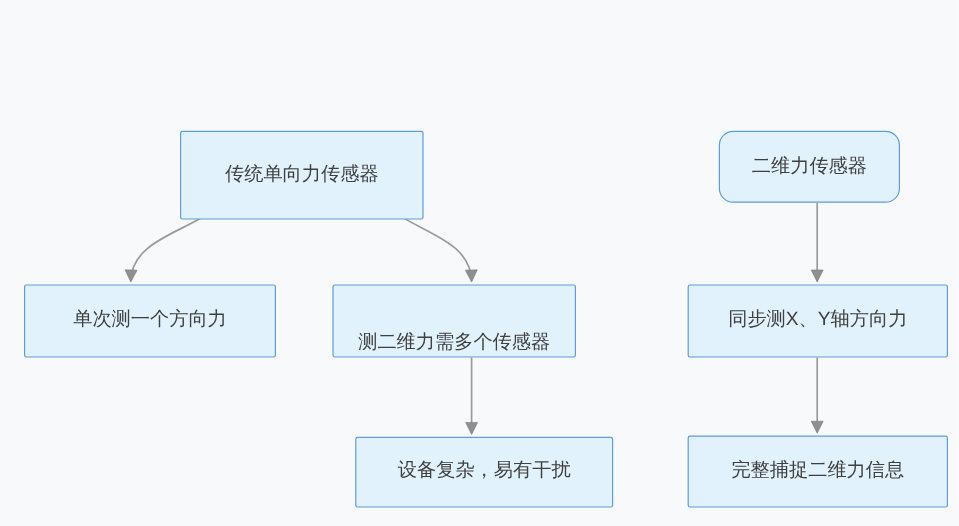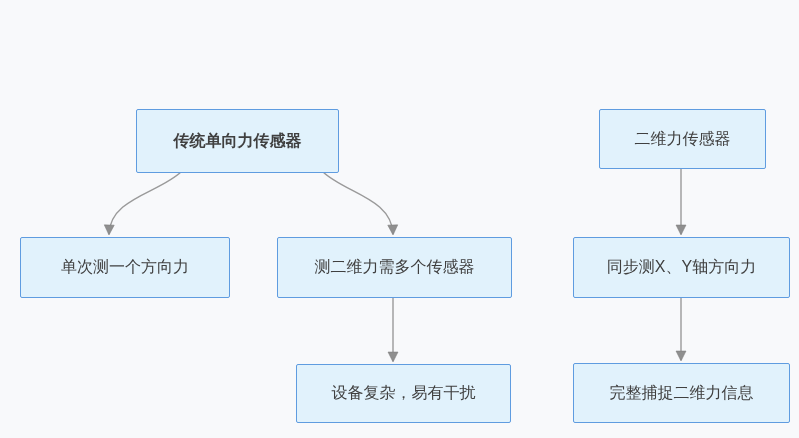--- a/index.html
+++ b/index.html
@@ -54,37 +54,37 @@
     </defs>
     <g>
         <path d="M182,171 C160,193 110,198 109,234" class="edge" marker-end="url(#arrowhead)"></path>
         <path d="M322,171 C344,193 392,198 393,234" class="edge" marker-end="url(#arrowhead)"></path>
         <path d="M393,298 L393,361" class="edge" marker-end="url(#arrowhead)"></path>
         <path d="M681,169 L681,234" class="edge" marker-end="url(#arrowhead)"></path>
         <path d="M681,298 L681,360" class="edge" marker-end="url(#arrowhead)"></path>
       </g>
   </svg>
 
-  <div class="node" style="left: 136px; top: 109px; width: 203px; height: 64px; font-weight: bold;">
+  <div class="node" style="left: 150px; top: 109px; width: 203px; height: 74px;">
     <span>传统单向力传感器</span>
   </div>
 
   <div class="node" style="left: 8px; top: 237px; width: 210px; height: 61px; margin-left: 12px;">
     <span>单次测一个方向力</span>
   </div>
 
-  <div class="node" style="left: 277px; top: 237px; width: 235px; height: 61px;">
+  <div class="node" style="left: 277px; top: 237px; width: 203px; height: 61px; align-items: flex-end;">
     <span>测二维力需多个传感器</span>
   </div>
 
   <div class="node" style="left: 285px; top: 364px; width: 215px; height: 59px; margin-left: 11px;">
     <span>设备复杂，易有干扰</span>
   </div>
 
-  <div class="node" style="left: 599px; top: 109px; width: 167px; height: 60px;">
+  <div class="node" style="left: 599px; top: 109px; width: 151px; height: 60px; border-radius: 12px;">
     <span>二维力传感器</span>
   </div>
 
   <div class="node" style="left: 573px; top: 363px; width: 217px; height: 60px;">
     <span>完整捕捉二维力信息</span>
   </div>
 
   <div class="node" style="left: 573px; top: 237px; width: 217px; height: 61px;">
     <span>同步测X、Y轴方向力</span>
   </div>

